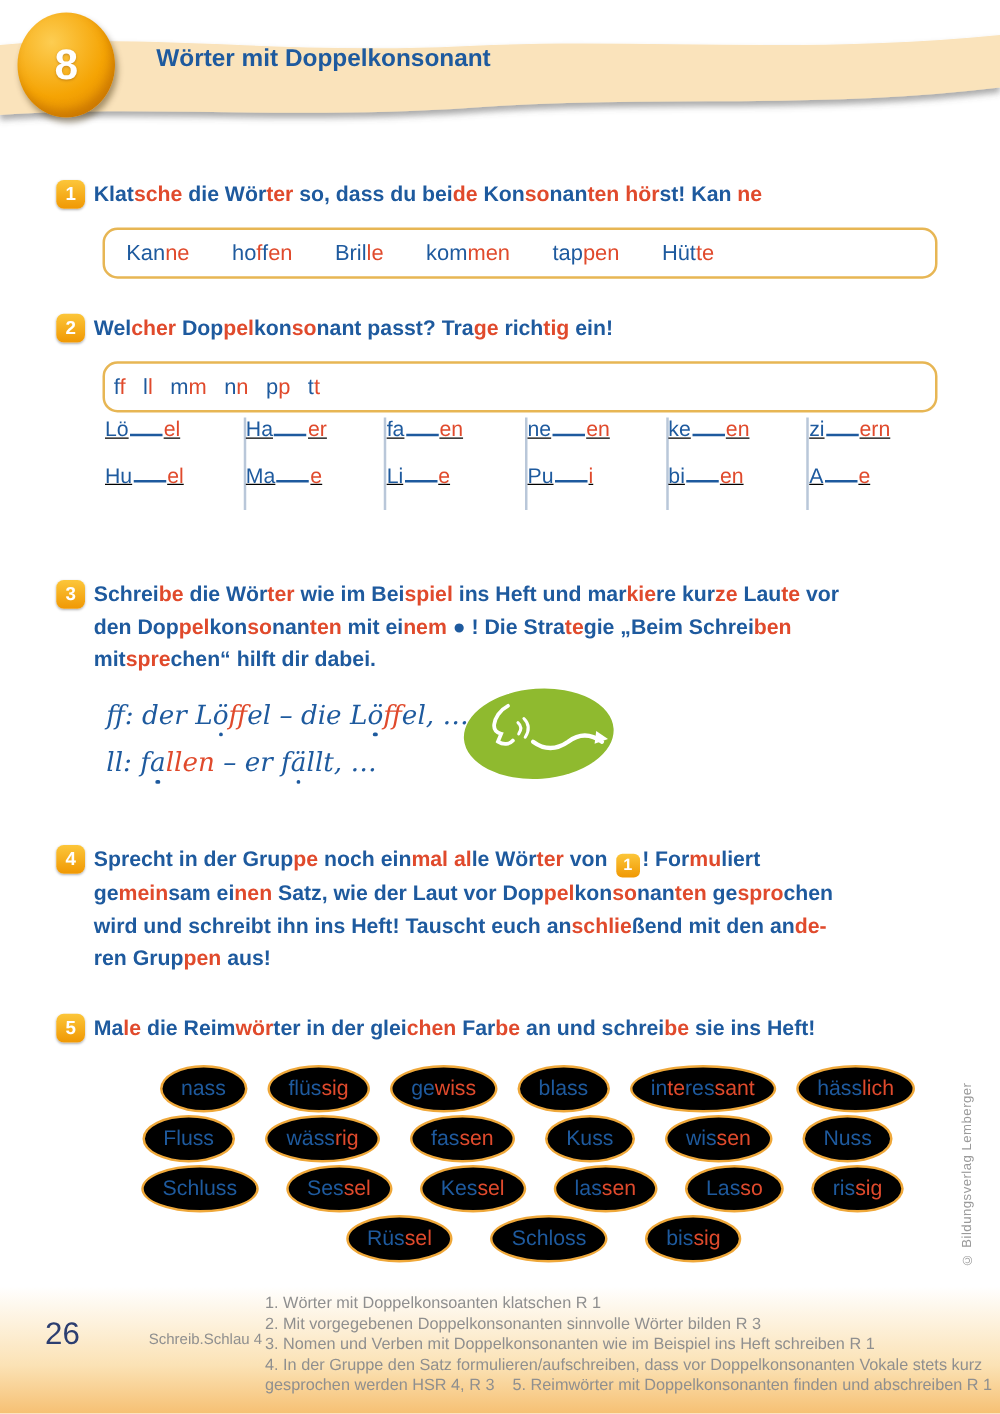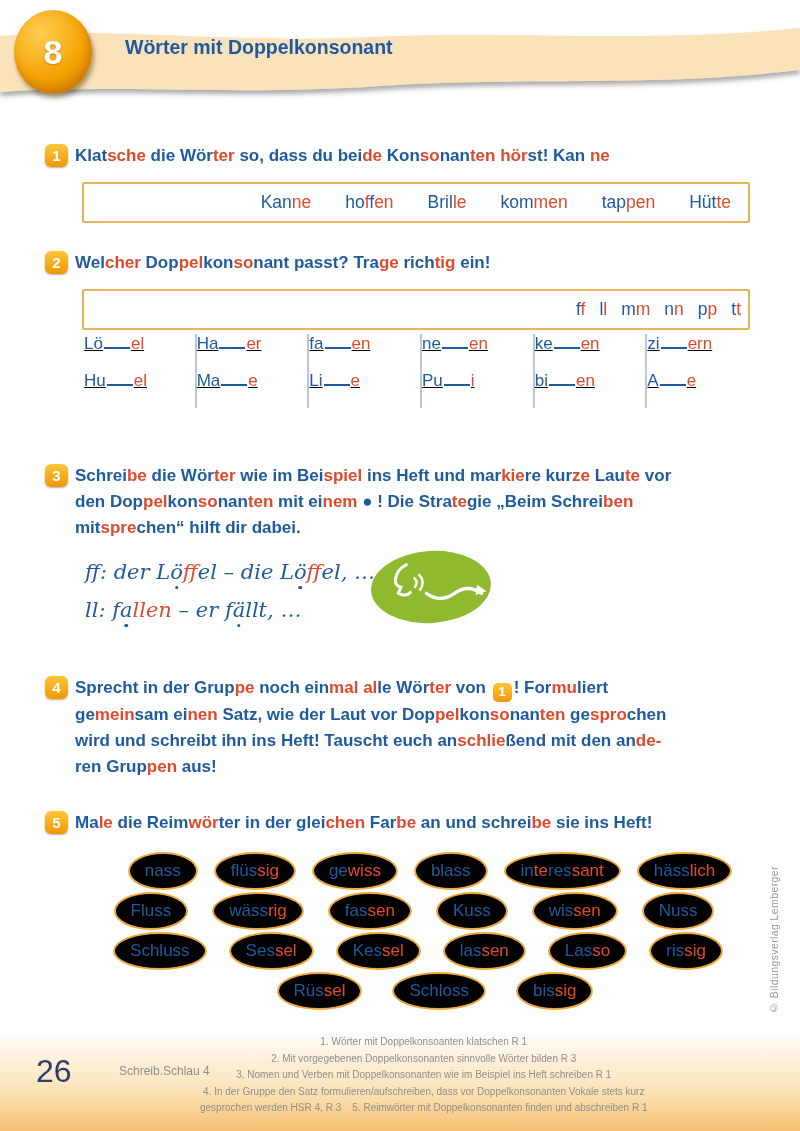--- a/index.html
+++ b/index.html
@@ -26,22 +26,22 @@
     background:linear-gradient(180deg,var(--badge1),var(--badge2));
     color:#fff;font-size:15px;font-weight:bold;display:flex;align-items:center;justify-content:center;
     box-shadow:0 1px 2px rgba(0,0,0,.3);}
   .extitle{margin:0;font-size:17px;font-weight:bold;line-height:26px;color:var(--blue);white-space:nowrap;}
 
   .inline-badge{display:inline-flex;align-items:center;justify-content:center;width:19px;height:19px;
     border-radius:5px;background:linear-gradient(180deg,var(--badge1),var(--badge2));
     color:#fff;font-size:13px;font-weight:bold;vertical-align:-3px;margin:0 2px;}
 
   
-  .wordbox{margin:13px 0 0 7px;width:668px;border:2px solid var(--gold);border-radius:2px;
-    text-align:right;padding:8px 0;font-size:17.5px;font-weight:500;}
+  .wordbox{margin:13px 0 0 7px;width:668px;border:2px solid var(--gold);border-radius:12px;
+    text-align:left;padding:8px 0;font-size:17.5px;font-weight:500;}
   .wordbox .word{display:inline-block;margin:0 17px;}
   .wordbox.pairs .word{margin:0 7px;}
 
   
   .fillgrid{display:flex;margin:4px 0 0 7px;width:676px;text-decoration:underline;}
   .fill-col{flex:1;}
   .fill-col:first-child{padding-left:2px;}
   .fill-col:not(:last-child){border-right:2px solid var(--sep);}
   .fill-cell{font-size:17px;font-weight:500;margin-bottom:17px;white-space:nowrap;}
   .blank{display:inline-block;width:26px;height:2px;background:var(--blue);margin:0 1px;vertical-align:baseline;}
@@ -63,24 +63,24 @@
   .oval-row:nth-child(3){column-gap:22px;transform:translateX(18px);}
   .oval-row:nth-child(4){column-gap:30px;transform:translateX(35px);}
   .oval{display:flex;align-items:center;justify-content:center;border:2px solid var(--gold2);
     border-radius:50%;padding:7px 15px;font-size:17px;font-weight:500;white-space:nowrap;background:#000000;}
 
   
   .copyright{position:absolute;right:20px;top:866px;writing-mode:vertical-rl;transform:rotate(180deg);
     font-size:10.5px;color:#9a9a9a;letter-spacing:.4px;}
   .footer{position:absolute;left:0;bottom:0;width:800px;height:102px;
     background:linear-gradient(180deg,rgba(255,255,255,0) 0%,#fbe2b5 62%,var(--peach) 100%);}
-  .pagenum{position:absolute;left:36px;top:24px;font-size:32px;color:var(--navy);}
+  .pagenum{position:absolute;left:36px;top:24px;font-size:25px;color:var(--navy);}
   .series{position:absolute;left:84px;top:35px;font-size:12px;color:var(--gray);margin-left:35px;}
-  .notes{position:absolute;left:200px;top:5px;font-size:10px;line-height:16.5px;color:var(--gray);
-    white-space:pre-wrap;text-align:center;}
+  .notes{position:absolute;left:212px;top:5px;font-size:13px;line-height:16.5px;color:var(--gray);
+    white-space:pre-wrap;}
 </style>
 </head>
 <body>
 
 <div class="page">
 
   <header>
     <svg class="banner-svg" viewBox="0 0 800 120" aria-hidden="true">
       <defs>
         <filter id="ds" x="-10%" y="-10%" width="120%" height="140%">

